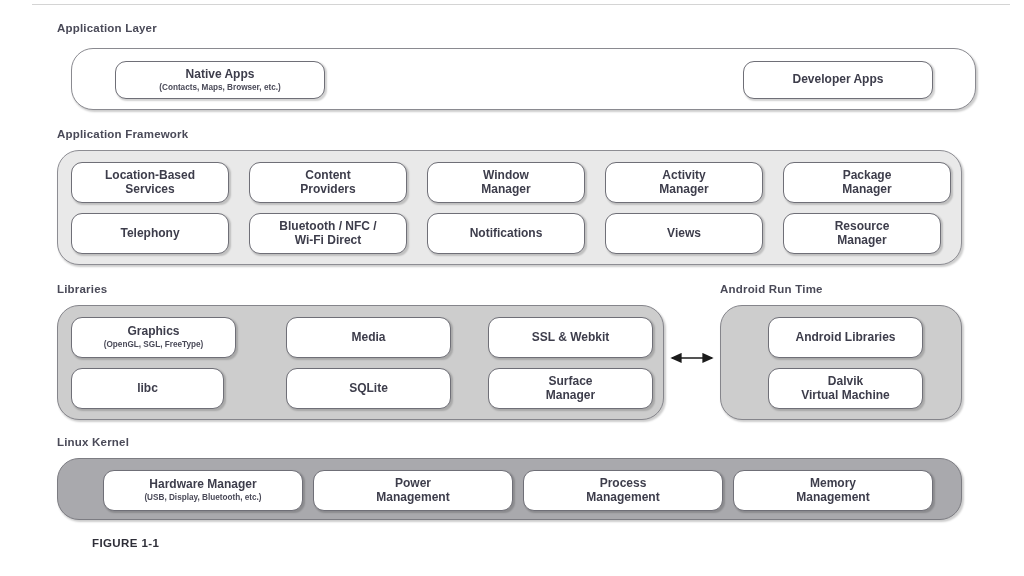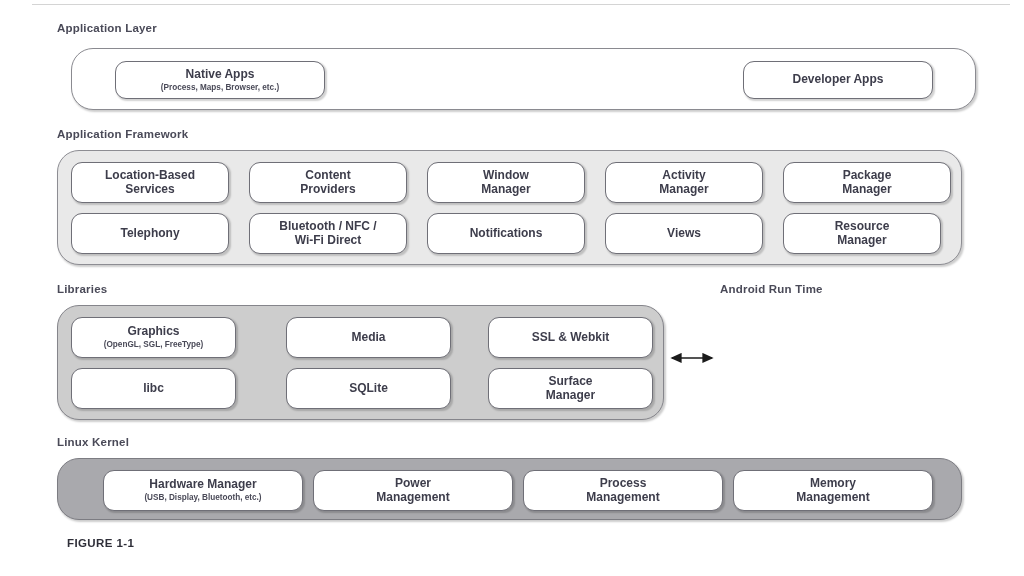--- a/index.html
+++ b/index.html
@@ -108,21 +108,21 @@
 <div class="page-rule"></div>
 
 <div class="figure">
 
   <div class="layer-label" style="left:57px; top:22px;">Application Layer</div>
 
   <div class="layer-box tone-white" style="left:57px; top:48px; width:905px; height:62px;margin-left:14px;">
 
     <div class="module" style="left:43px; top:12px; width:210px; height:38px;">
       <div class="m-title">Native Apps</div>
-      <div class="m-sub">(Process, Maps, Browser, etc.)</div>
+      <div class="m-sub">(Contacts, Maps, Browser, etc.)</div>
     </div>
 
 
     <div class="module" style="left:671px; top:12px; width:190px; height:38px;">
       <div class="m-title">Developer Apps</div>
     </div>
   </div>
 
   <div class="layer-label" style="left:57px; top:128px;">Application Framework</div>
 
@@ -176,21 +176,21 @@
       <div class="m-title">Graphics</div>
       <div class="m-sub">(OpenGL, SGL, FreeType)</div>
     </div>
     <div class="module" style="left:228px; top:11px; width:165px; height:41px;">
       <div class="m-title">Media</div>
     </div>
     <div class="module" style="left:430px; top:11px; width:165px; height:41px;">
       <div class="m-title">SSL &amp; Webkit</div>
     </div>
 
-    <div class="module" style="left:13px; top:62px; width:165px; height:41px;">
+    <div class="module" style="left:13px; top:62px; width:153px; height:41px;">
       <div class="m-title">libc</div>
     </div>
     <div class="module" style="left:228px; top:62px; width:165px; height:41px;">
       <div class="m-title">SQLite</div>
     </div>
     <div class="module" style="left:430px; top:62px; width:165px; height:41px;">
       <div class="m-title">Surface
 Manager</div>
     </div>
   </div>
@@ -202,20 +202,30 @@
       </marker>
       <marker id="ah-start" markerWidth="7" markerHeight="7" refX="1" refY="3.2" orient="auto">
         <path d="M7,0 L0,3.2 L7,6.4 z" fill="#1b1b1b"></path>
       </marker>
     </defs>
     <line x1="6" y1="10" x2="46" y2="10" stroke="#1b1b1b" stroke-width="1.6" marker-start="url(#ah-start)" marker-end="url(#ah-end)"></line>
   </svg>
 
   <div class="layer-label" style="left:720px; top:283px;">Android Run Time</div>
 
+  <div class="layer-box tone-mid" style="left:720px; top:305px; width:242px; height:115px;">
+
+    <div class="module" style="left:47px; top:11px; width:155px; height:41px;">
+      <div class="m-title">Android Libraries</div>
+    </div>
+    <div class="module" style="left:47px; top:62px; width:155px; height:41px;">
+      <div class="m-title">Dalvik
+Virtual Machine</div>
+    </div>
+  </div>
 
   <div class="layer-label" style="left:57px; top:436px;">Linux Kernel</div>
 
   <div class="layer-box tone-dark" style="left:57px; top:458px; width:905px; height:62px;">
 
     <div class="module" style="left:45px; top:11px; width:200px; height:41px;">
       <div class="m-title">Hardware Manager</div>
       <div class="m-sub">(USB, Display, Bluetooth, etc.)</div>
     </div>
 
@@ -228,15 +238,15 @@
       <div class="m-title">Process
 Management</div>
     </div>
 
     <div class="module" style="left:675px; top:11px; width:200px; height:41px;">
       <div class="m-title">Memory
 Management</div>
     </div>
   </div>
 
-  <div class="figure-caption" style="left:47px; top:537px;padding-left:20px;">FIGURE 1-1</div>
+  <div class="figure-caption" style="left:72px; top:537px;padding-left:20px;">FIGURE 1-1</div>
 
 </div>
 
 </body></html>

